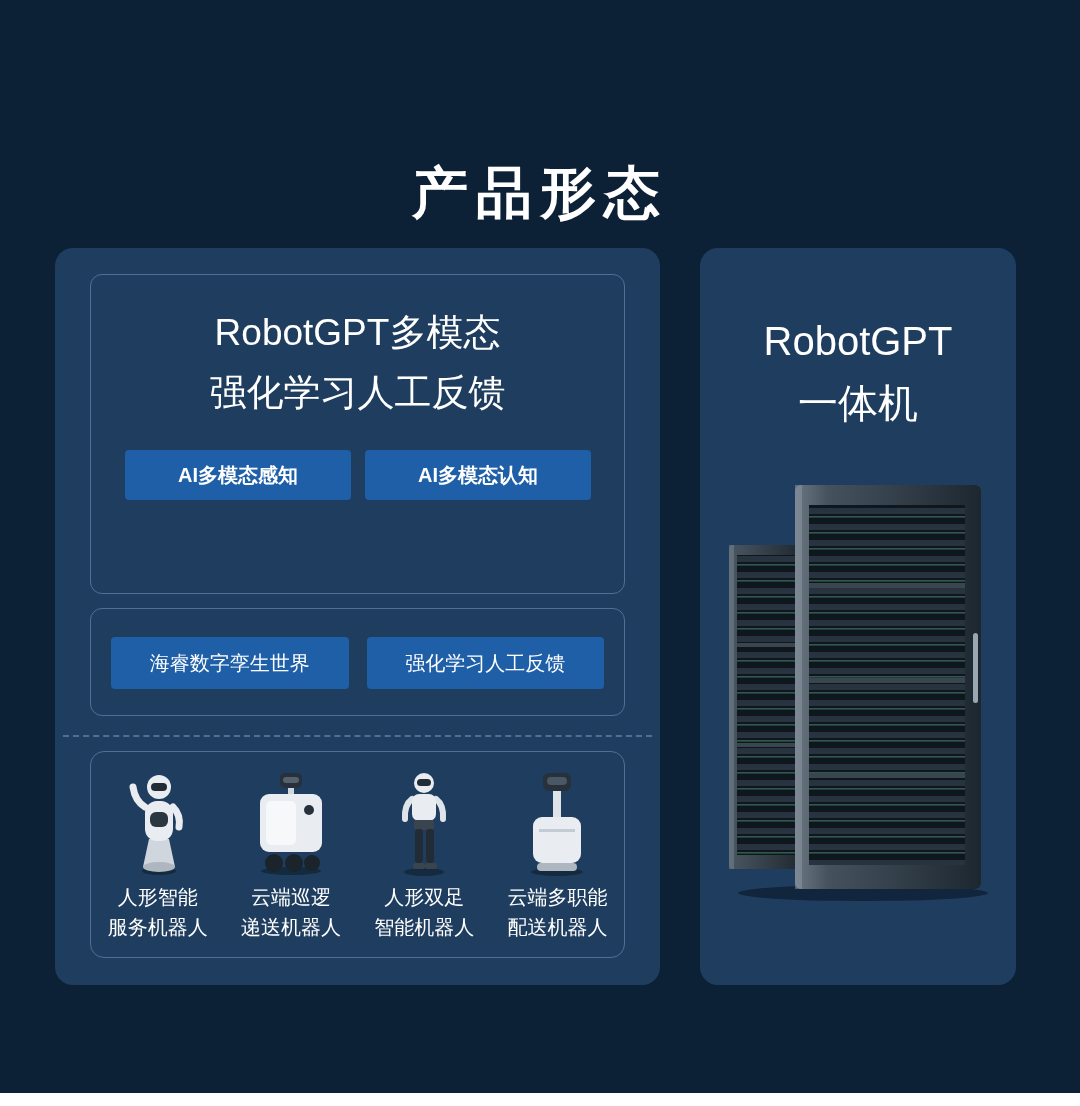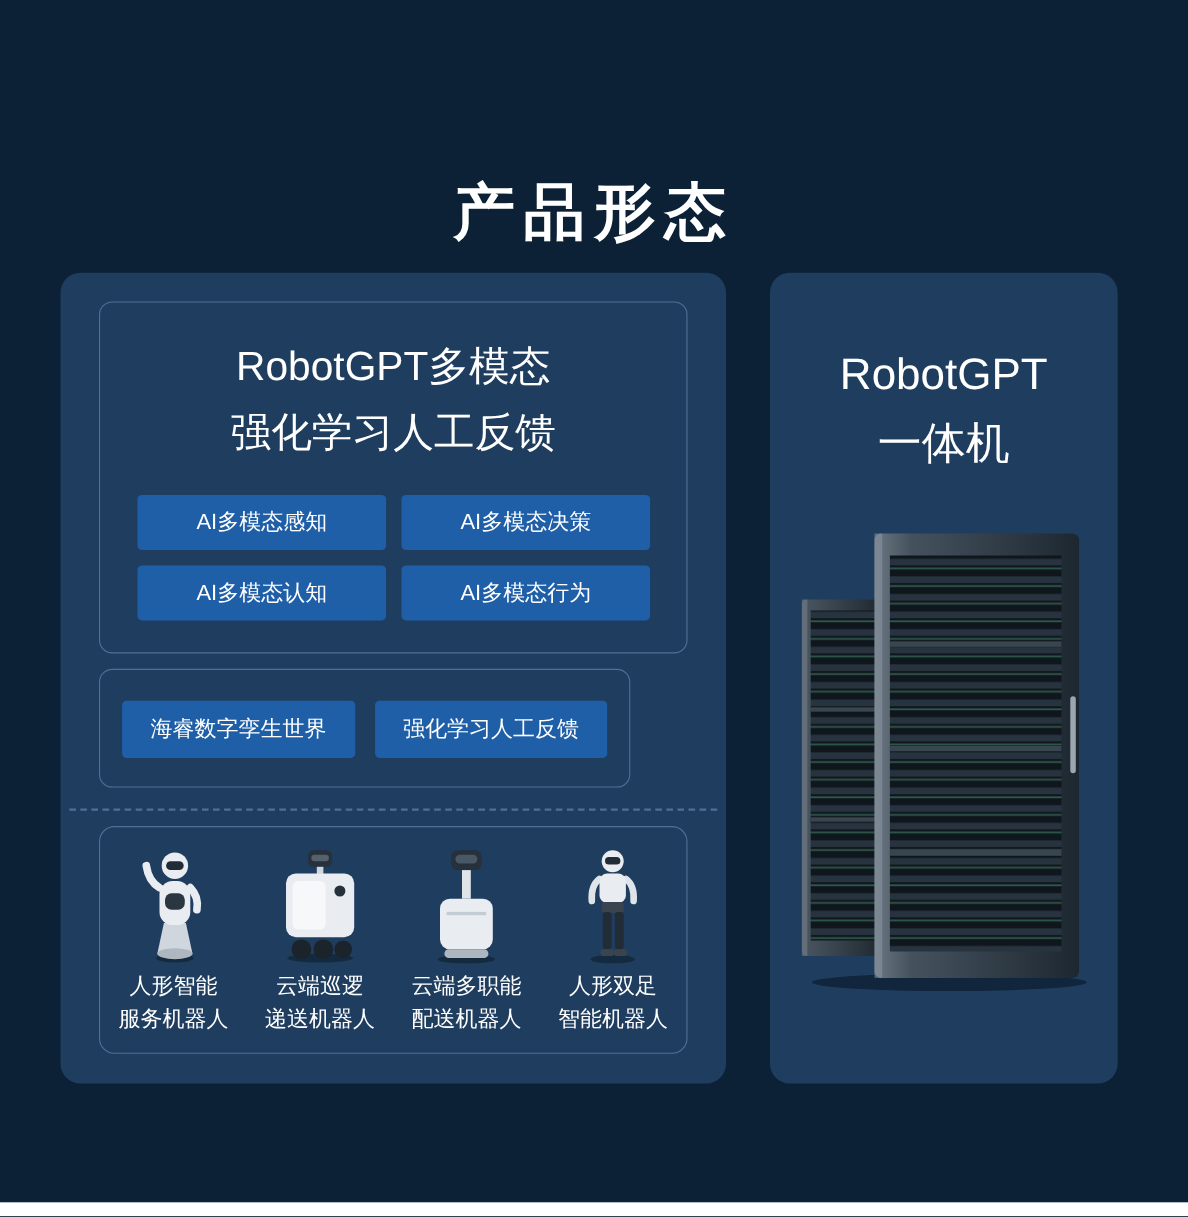--- a/index.html
+++ b/index.html
@@ -43,21 +43,21 @@
   }
   .left-panel{ left:55px; top:248px; width:605px; height:737px; }
   .right-panel{ left:700px; top:248px; width:316px; height:737px; }
 
   .box{
     position:absolute;
     border:1px solid var(--box_border);
     border-radius:12px;
   }
   .platform-box{ left:35px; top:26px; width:535px; height:320px; }
-  .tech-box{ left:35px; top:360px; width:483px; height:108px; }
+  .tech-box{ left:35px; top:360px; width:535px; height:108px; }
   .robot-box{ left:35px; top:503px; width:535px; height:207px; border-radius:14px; }
 
   .box-title{
     padding-top:28px;
     text-align:center;
     font-size:37px;
     font-weight:500;
     line-height:60px;
     color:var(--text);
   }
@@ -70,21 +70,21 @@
   }
   .chip-grid{
     position:absolute;
     left:34px;
     top:175px;
     display:grid;
     grid-template-columns:226px 226px;
     grid-auto-rows:50px;
     gap:14px 14px;
   }
-  .chip-grid .chip{ line-height:50px; }
+  .chip-grid .chip{ line-height:50px;font-weight:bold; }
   .tech-row{
     position:absolute;
     left:20px;
     right:20px;
     top:28px;
     display:flex;
     gap:18px;
   }
   .tech-row .chip{ flex:1; height:52px; line-height:52px; }
 
@@ -156,23 +156,21 @@
 
   <section class="panel left-panel">
 
     <div class="box platform-box">
       <div class="box-title">
         <div>RobotGPT多模态</div>
         <div>强化学习人工反馈</div>
       </div>
       <div class="chip-grid">
         <div class="chip">AI多模态感知</div>
-        <div class="chip">AI多模态决策</div>
         <div class="chip">AI多模态认知</div>
-        <div class="chip">AI多模态行为</div>
       </div>
     </div>
 
     <div class="box tech-box">
       <div class="tech-row">
         <div class="chip">海睿数字孪生世界</div>
         <div class="chip">强化学习人工反馈</div>
       </div>
     </div>
 
@@ -212,38 +210,20 @@
               <rect x="20" y="30" width="30" height="44" rx="5" fill="#f6f8fa"></rect>
               <circle cx="63" cy="39" r="5" fill="#27313b"></circle>
               <circle cx="28" cy="92" r="9" fill="#1b232b"></circle>
               <circle cx="48" cy="92" r="9" fill="#1b232b"></circle>
               <circle cx="66" cy="92" r="8" fill="#1b232b"></circle>
             </svg>
           </div>
           <div class="robot-label">
             <div>云端巡逻</div>
             <div>递送机器人</div>
-          </div>
-        </div>
-
-        <div class="robot-cell">
-          <div class="robot-figure">
-            <svg width="80" height="105" viewBox="0 0 80 105" aria-hidden="true">
-              <ellipse cx="40" cy="101" rx="26" ry="4" fill="#0a1520" opacity="0.5"></ellipse>
-              <rect x="26" y="2" width="28" height="18" rx="6" fill="#27313b"></rect>
-              <rect x="30" y="6" width="20" height="8" rx="4" fill="#4a5764"></rect>
-              <rect x="36" y="20" width="8" height="26" fill="#dfe4e9"></rect>
-              <rect x="16" y="46" width="48" height="46" rx="9" fill="#e9edf1"></rect>
-              <rect x="22" y="58" width="36" height="3" fill="#c3ccd4"></rect>
-              <rect x="20" y="92" width="40" height="8" rx="4" fill="#aeb7c0"></rect>
-            </svg>
-          </div>
-          <div class="robot-label">
-            <div>云端多职能</div>
-            <div>配送机器人</div>
           </div>
         </div>
 
         <div class="robot-cell">
           <div class="robot-figure">
             <svg width="64" height="105" viewBox="0 0 64 105" aria-hidden="true">
               <ellipse cx="32" cy="101" rx="20" ry="4" fill="#0a1520" opacity="0.5"></ellipse>
               <circle cx="32" cy="12" r="10" fill="#e9edf1"></circle>
               <rect x="25" y="8" width="14" height="7" rx="3.5" fill="#222c36"></rect>
               <path d="M20 28 Q12 34 13 48" stroke="#dfe4e9" stroke-width="6" fill="none" stroke-linecap="round"></path>
@@ -252,20 +232,38 @@
               <rect x="22" y="49" width="20" height="10" rx="3" fill="#39444f"></rect>
               <rect x="23" y="58" width="8" height="34" rx="3" fill="#222c36"></rect>
               <rect x="34" y="58" width="8" height="34" rx="3" fill="#222c36"></rect>
               <rect x="21" y="92" width="12" height="6" rx="2" fill="#39444f"></rect>
               <rect x="33" y="92" width="12" height="6" rx="2" fill="#39444f"></rect>
             </svg>
           </div>
           <div class="robot-label">
             <div>人形双足</div>
             <div>智能机器人</div>
+          </div>
+        </div>
+
+        <div class="robot-cell">
+          <div class="robot-figure">
+            <svg width="80" height="105" viewBox="0 0 80 105" aria-hidden="true">
+              <ellipse cx="40" cy="101" rx="26" ry="4" fill="#0a1520" opacity="0.5"></ellipse>
+              <rect x="26" y="2" width="28" height="18" rx="6" fill="#27313b"></rect>
+              <rect x="30" y="6" width="20" height="8" rx="4" fill="#4a5764"></rect>
+              <rect x="36" y="20" width="8" height="26" fill="#dfe4e9"></rect>
+              <rect x="16" y="46" width="48" height="46" rx="9" fill="#e9edf1"></rect>
+              <rect x="22" y="58" width="36" height="3" fill="#c3ccd4"></rect>
+              <rect x="20" y="92" width="40" height="8" rx="4" fill="#aeb7c0"></rect>
+            </svg>
+          </div>
+          <div class="robot-label">
+            <div>云端多职能</div>
+            <div>配送机器人</div>
           </div>
         </div>
 
       </div>
     </div>
   </section>
 
   <section class="panel right-panel">
     <div class="right-title">
       <div>RobotGPT</div>

